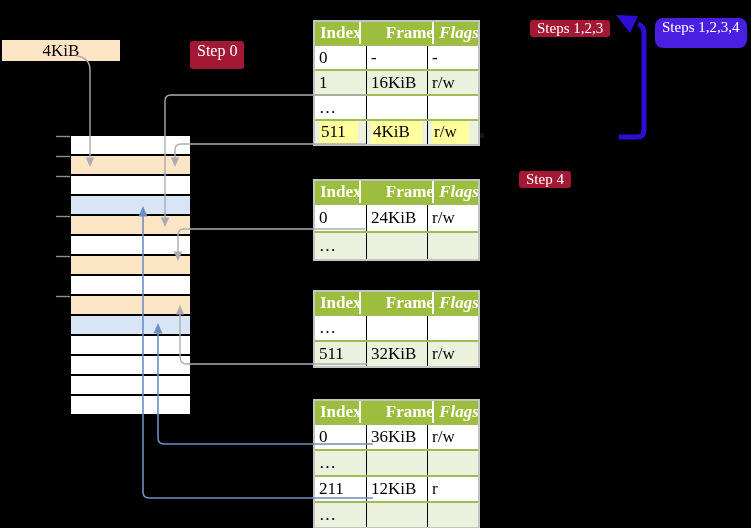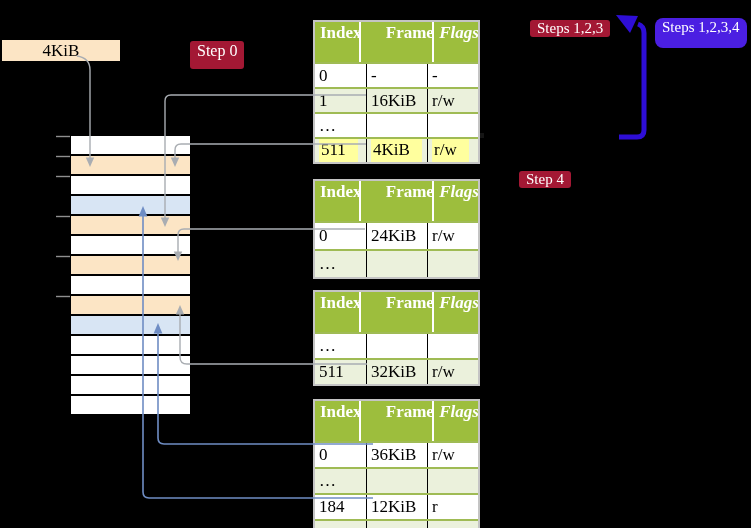--- a/index.html
+++ b/index.html
@@ -30,21 +30,21 @@
   .memcol{left:71px;top:136px;width:119px;}
   .memrow{height:18px;margin-bottom:2px;}
   .mem-white{background:#fff;} .mem-wheat{background:var(--wheat);}
   .mem-blue{background:var(--blue-row);}
 
   
   .ptable{position:absolute;left:313px;width:167px;box-sizing:border-box;
           border:2px solid var(--table-border);}
   #table-1{top:20px;} #table-2{top:179px;} #table-3{top:290px;} #table-4{top:399px;}
   .trow{display:flex;box-sizing:border-box;}
-  .thead{background:var(--header-green);height:40px;}
+  .thead{background:var(--header-green);height:22px;}
   .brow{border-top:2px solid var(--border-olive);background:#fff;}
   .brow.shaded{background:var(--row-green);}
   #table-1 .brow{height:25px;} #table-2 .brow{height:28px;}
   #table-3 .brow{height:26px;} #table-4 .brow{height:26px;}
   .tcell{box-sizing:border-box;overflow:hidden;white-space:nowrap;}
   .hcell{color:#fff;font-weight:bold;font-size:17px;line-height:21px;padding-left:5px;}
   .hcell.c0{width:52px;border-right:2px solid #fff;}
   .hcell.c1{width:61px;border-right:2px solid #fff;margin-left:20px;}
   .hcell.c2{width:50px;font-style:italic;}
   .bcell{color:#000;font-size:17px;display:flex;align-items:center;padding-left:4px;}
@@ -224,21 +224,21 @@
         </div>
         <div class="tcell bcell c1">
           <span></span>
         </div>
         <div class="tcell bcell c2">
           <span></span>
         </div>
       </div>
       <div class="trow brow">
         <div class="tcell bcell c0">
-          <span>184</span>
+          <span>211</span>
         </div>
         <div class="tcell bcell c1">
           <span>12KiB</span>
         </div>
         <div class="tcell bcell c2">
           <span>r</span>
         </div>
       </div>
       <div class="trow brow shaded">
         <div class="tcell bcell c0">

